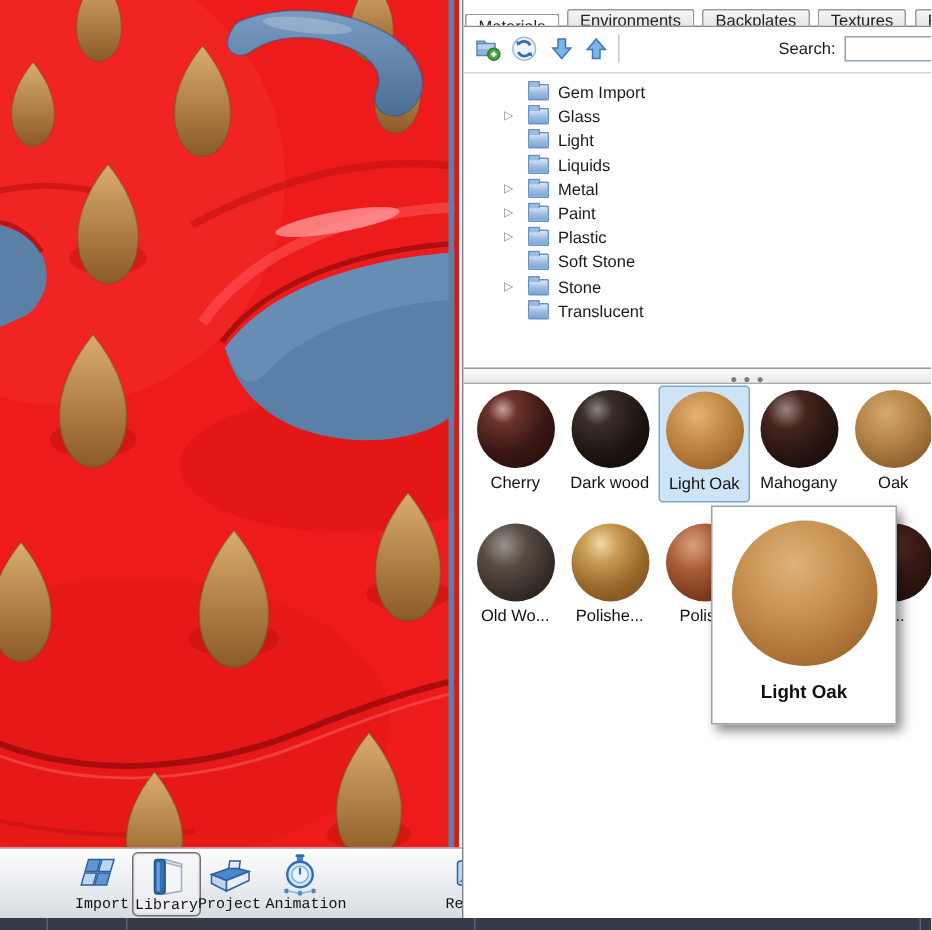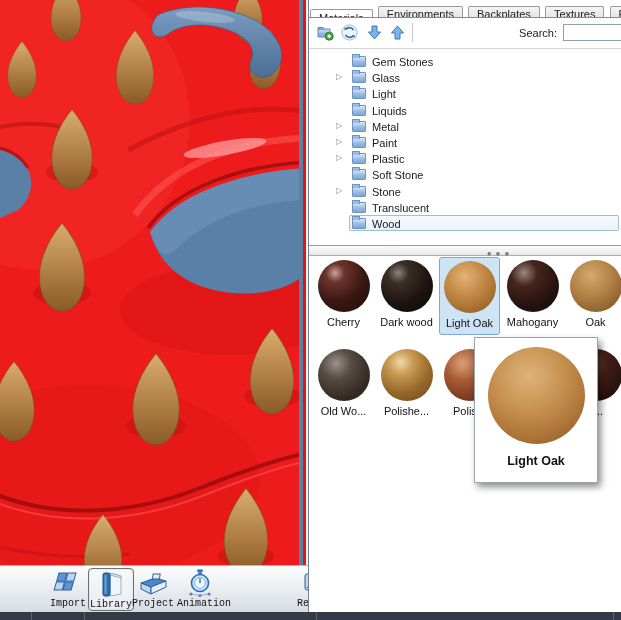--- a/index.html
+++ b/index.html
@@ -239,21 +239,21 @@
         <path d="M6,15 L11,15 L11,9 L14.5,9 L8.5,2 L2.5,9 L6,9 Z" fill="#7db3e8" stroke="#3c77b5"></path>
       </svg>
       <span class="pt-sep"></span>
       <span class="search-label">Search:</span>
       <input class="search-input" type="text" value="" style="">
     </div>
 
     <div class="tree">
       <div class="tree-row">
         <span class="folder"></span>
-          <span class="tree-label">Gem Stones</span>
+          <span class="tree-label">Gem Import</span>
         </div>
       <div class="tree-row">
         <span class="expander">▷</span>
         <span class="folder"></span>
           <span class="tree-label">Glass</span>
         </div>
       <div class="tree-row">
         <span class="folder"></span>
           <span class="tree-label">Light</span>
         </div>
@@ -281,25 +281,20 @@
           <span class="tree-label">Soft Stone</span>
         </div>
       <div class="tree-row">
         <span class="expander">▷</span>
         <span class="folder"></span>
           <span class="tree-label">Stone</span>
         </div>
       <div class="tree-row">
         <span class="folder"></span>
           <span class="tree-label">Translucent</span>
-        </div>
-      <div class="tree-row selected">
-        <span class="sel-box"></span>
-        <span class="folder"></span>
-          <span class="tree-label">Wood</span>
         </div>
     </div>
 
     <div class="splitter">
       <span class="dots">●●●</span>
     </div>
 
     <div class="thumbs">
 
       <div class="mat-cell r1 c0">

